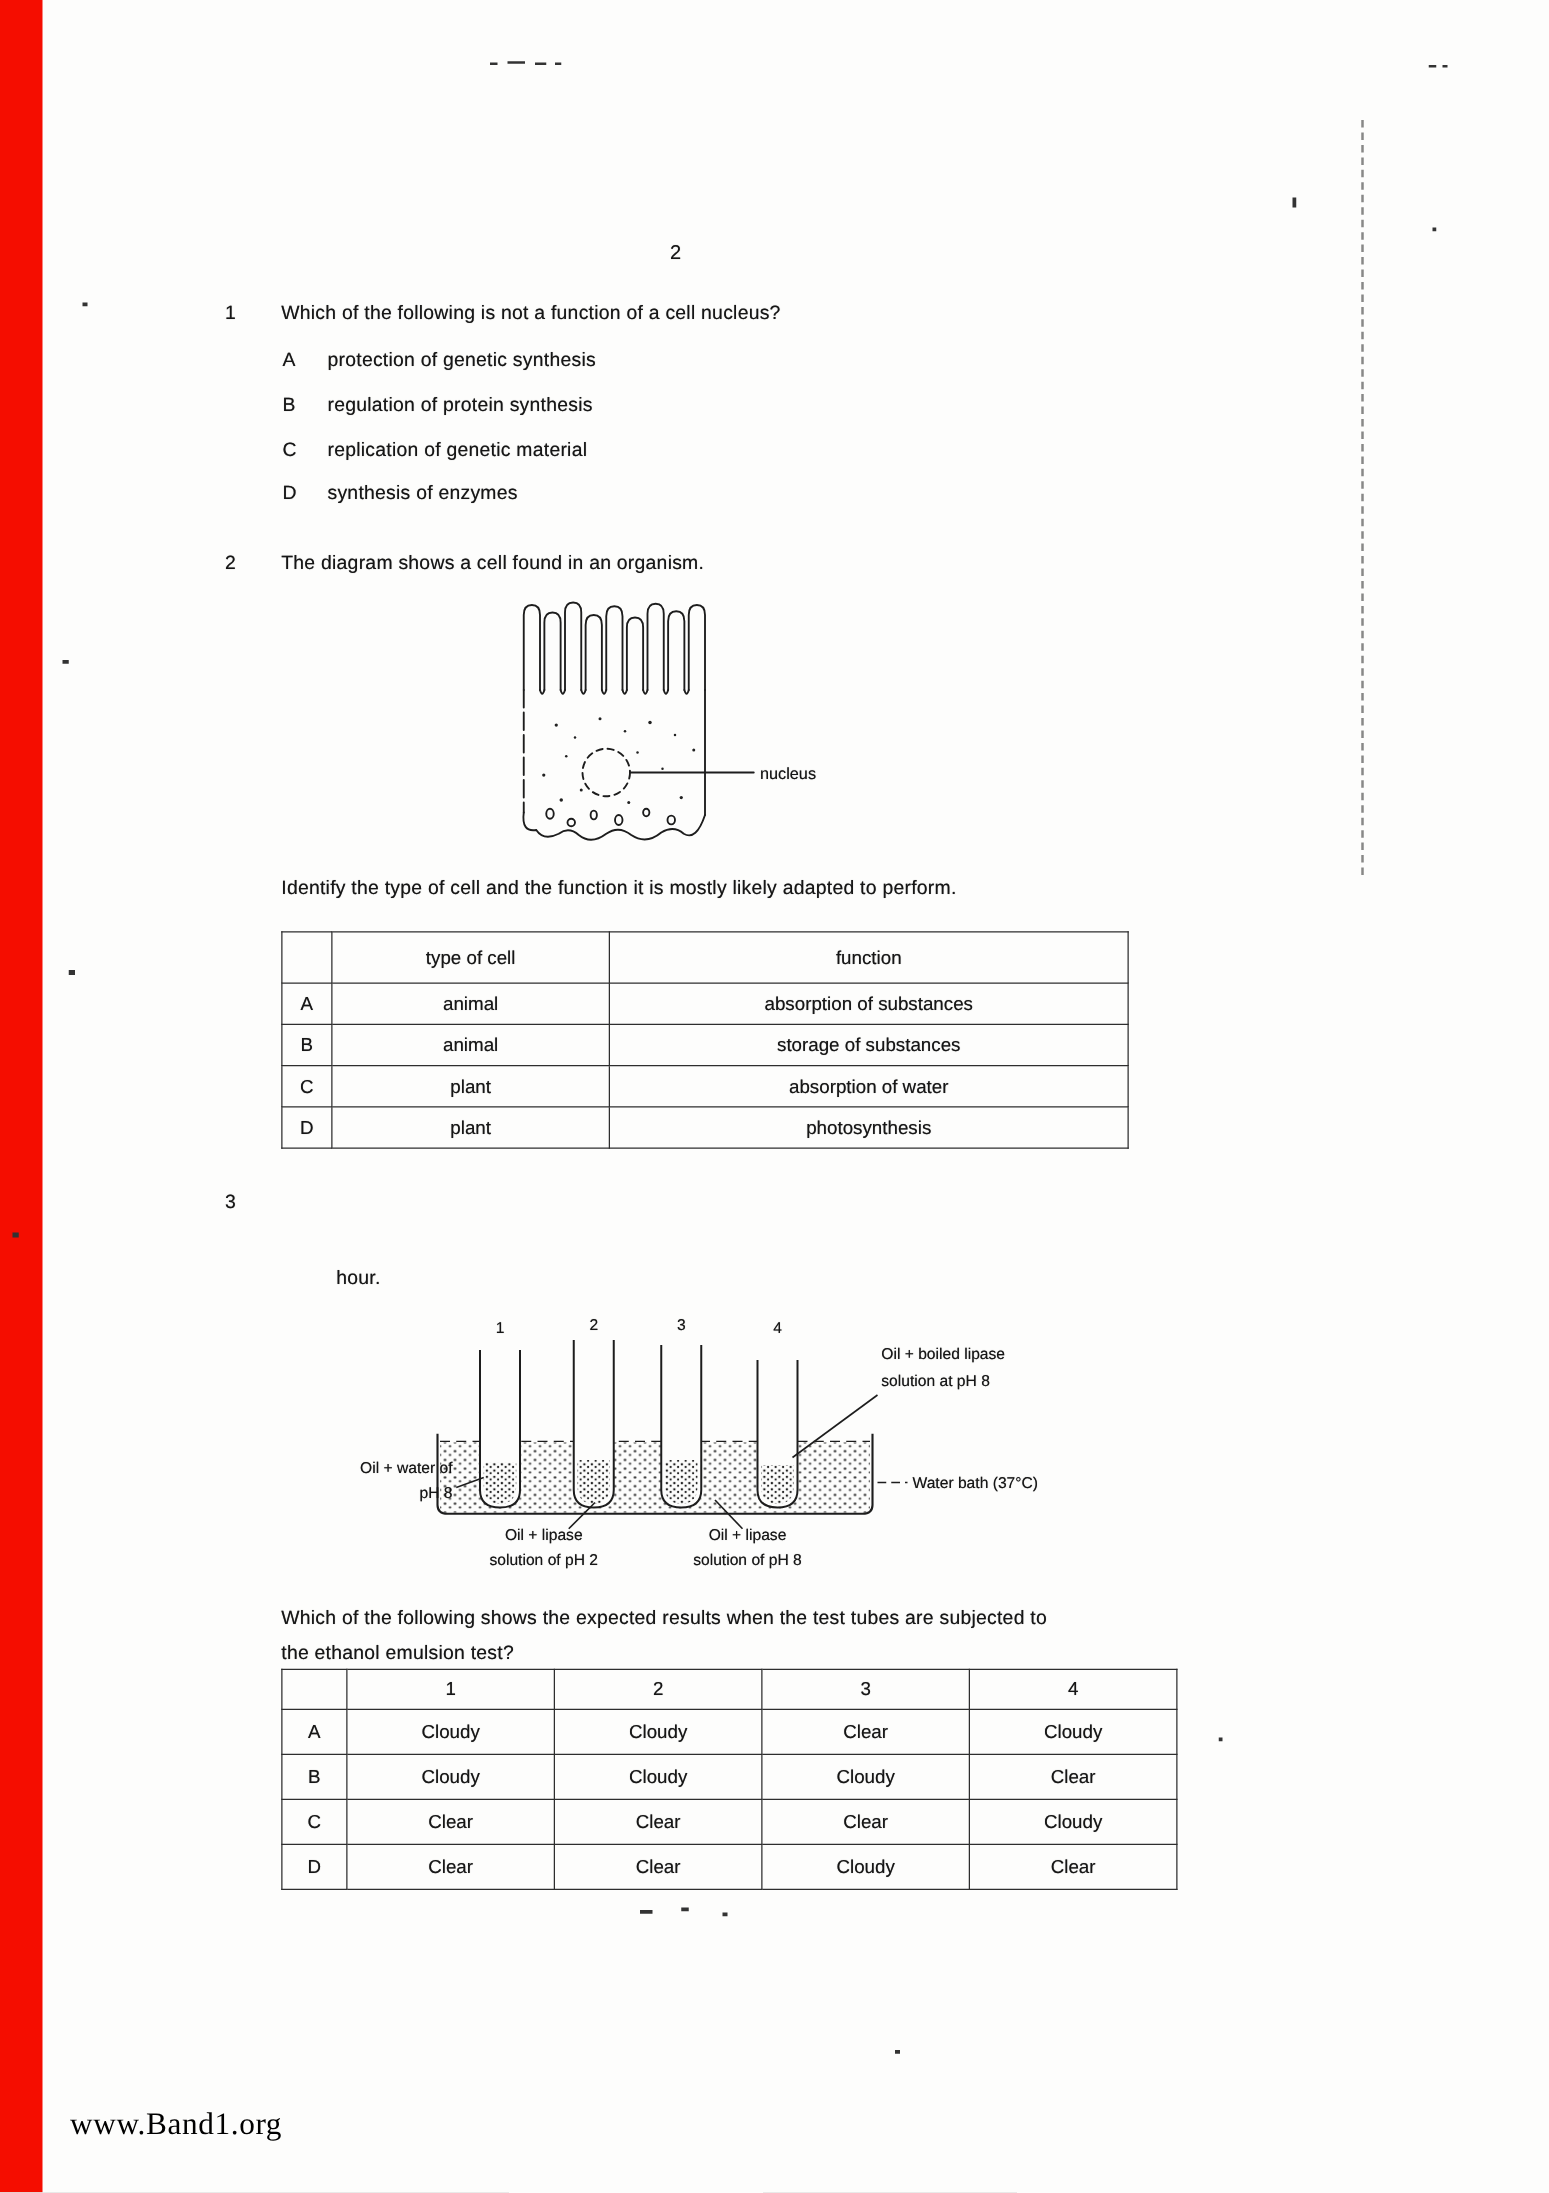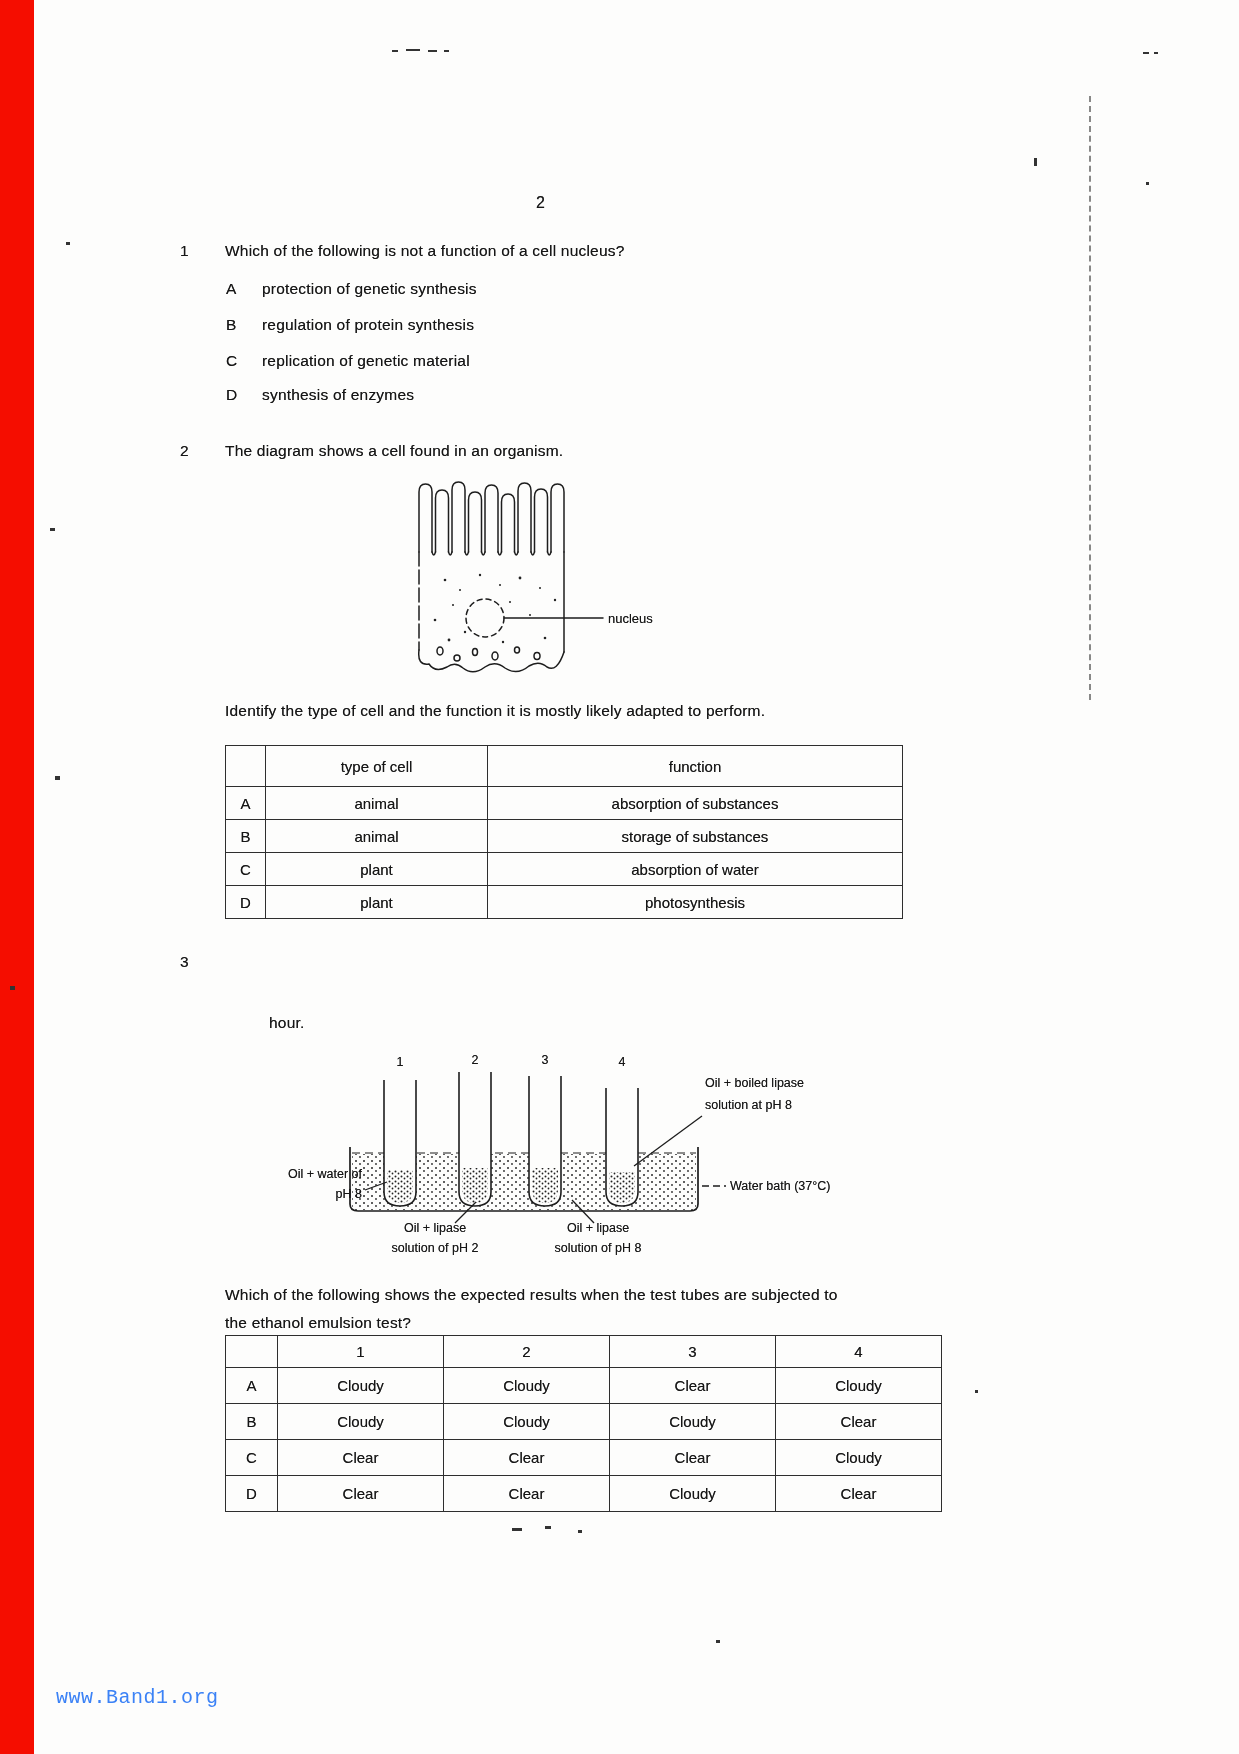--- a/index.html
+++ b/index.html
@@ -19,22 +19,22 @@
   .t2{width:677px;}
   .t3{width:716px;}
   .t2 th{height:40px;}
   .t2 td{height:32px;}
   .t3 th{height:31px;}
   .t3 td{height:35px;}
   .art{position:absolute;background:#333;border:none;display:block;}
   .vdots{position:absolute;left:1089px;top:96px;height:604px;width:0;
         border-left:2px dashed #575757;opacity:.7;}
   .footer{position:absolute;left:56px;top:1686px;
-        font-family:Liberation Mono, monospace;font-size:20px;
-        color:#3b82f6;letter-spacing:.5px;text-shadow:none;}
+        font-family:Liberation Serif, serif;font-size:25px;
+        color:#000000;letter-spacing:.5px;text-shadow:none;}
   svg text{font-family:"Liberation Sans",sans-serif;fill:#161616;}
 </style>
 </head>
 <body>
 
 <div id="page">
 
   <div class="redbar"></div>
 
   <i class="art" style="left:392px;top:50px;width:6px;height:2px;"></i>

